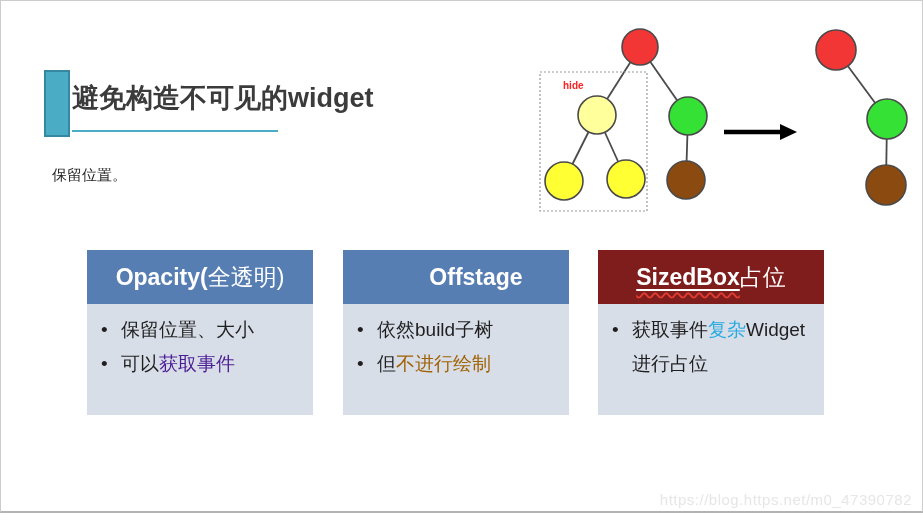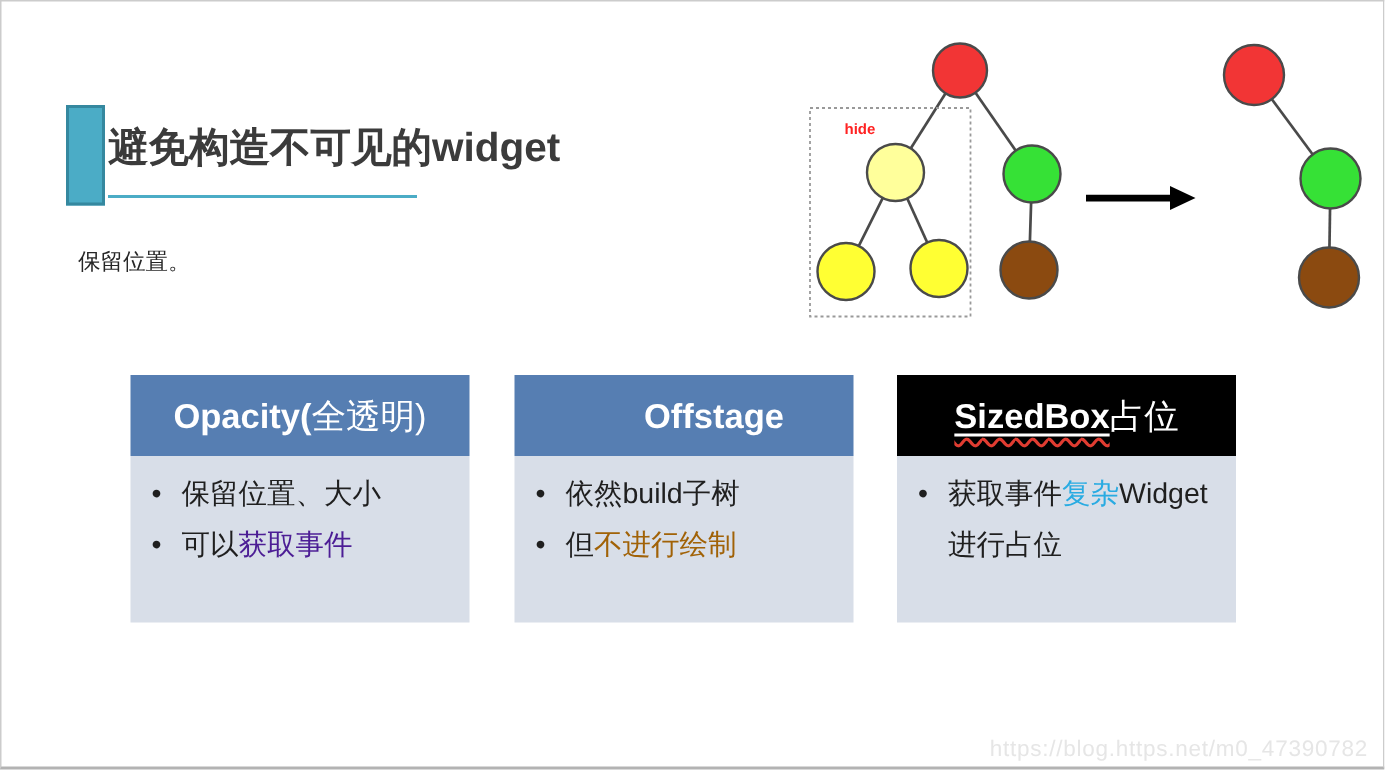--- a/index.html
+++ b/index.html
@@ -83,21 +83,21 @@
         <span class="bold">Offstage</span>
       </div>
       <div class="card-body" style="background: rgb(216, 222, 232);">
         <ul>
           <li><span class="dot">•</span><span>依然build子树</span></li>
           <li><span class="dot">•</span><span>但</span><span style="color: #a16207;">不进行绘制</span></li>
         </ul>
       </div>
     </div>
     <div class="card">
-      <div class="card-header" style="background: #000000;">
+      <div class="card-header" style="background: #7f1d1d;">
         <span class="bold u-solid"><span class="u-wavy" style="text-decoration-color: rgb(224, 60, 49);">SizedBox</span></span>
         <span>占位</span>
       </div>
       <div class="card-body" style="background: rgb(216, 222, 232);">
         <ul>
           <li><span class="dot">•</span><span>获取事件</span><span style="color: rgb(41, 171, 226);">复杂</span><span>Widget进行占位</span></li>
         </ul>
       </div>
     </div>
   </div>

